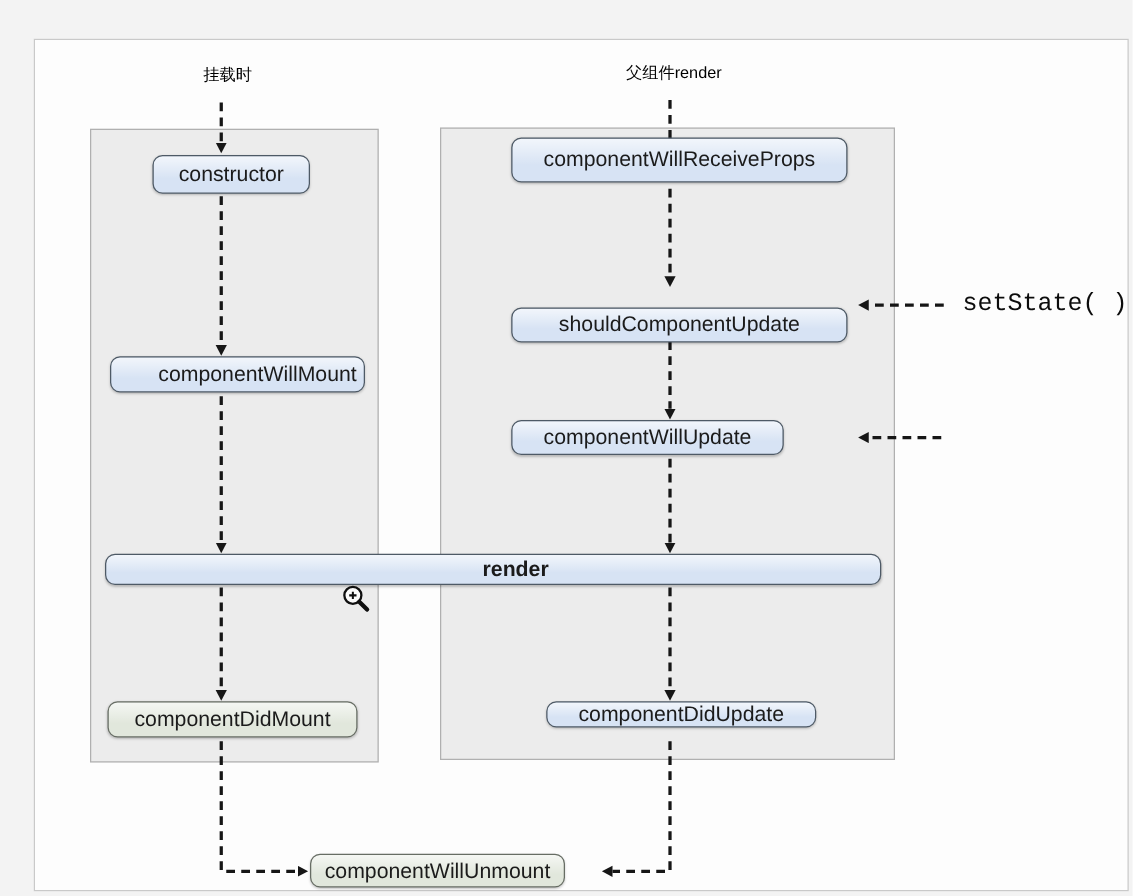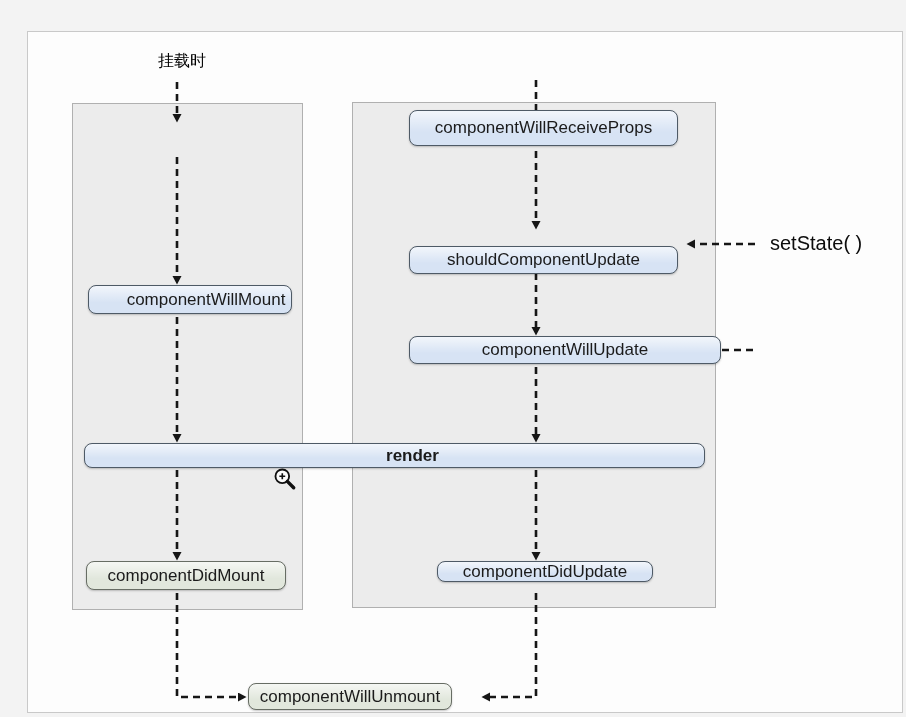--- a/index.html
+++ b/index.html
@@ -34,25 +34,25 @@
     font-size:17px;color:var(--text);
     box-shadow:0 1px 2px rgba(0,0,0,.22);
     white-space:nowrap;
   }
   .node.green{
     background-color:var(--node-green-fill);
     border-color:var(--green-border);
   }
   .node.render{font-weight:700;padding-left:36px;}
   .title{
-    position:absolute;font-size:16px;color:#000;
+    position:absolute;font-size:13px;color:#000;
     transform:translateX(-50%);white-space:nowrap;
   }
   .annot{
-    position:absolute;font-size:20px;color:#0c0c0c;white-space:nowrap;
+    position:absolute;font-size:20px;color:#0c0c0c;white-space:nowrap;font-family:Liberation Mono, monospace;
   }
   svg.arrows{position:absolute;left:0;top:0;width:906px;height:717px;pointer-events:none;}
   svg.arrows path.flow{
     fill:none;stroke:var(--arrow);stroke-width:2.6;
     stroke-dasharray:7 5;stroke-linecap:butt;
   }
   .zoom-cursor{position:absolute;left:272px;top:466px;width:26px;height:26px;}
 </style>
 </head>
 <body style="--canvas-bg: #fdfdfd; --canvas-border: #c9c9c9; --panel-fill: #ececec; --panel-border: #b0b0b0; --node-blue-fill: #d7e3f4; --node-green-fill: #e1e7dc; --node-border: #4e5a66; --green-border: #676d64; --arrow: #161616; --text: #1b1b1b;">
@@ -78,28 +78,30 @@
     <path class="flow" marker-end="url(#ah)" d="M536 151 V221"></path>
     <path class="flow" marker-end="url(#ah)" d="M536 261 V327"></path>
     <path class="flow" marker-end="url(#ah)" d="M536 367 V434"></path>
     <path class="flow" marker-end="url(#ah)" d="M536 470 V552"></path>
     <path class="flow" marker-end="url(#ah)" d="M536 593 V697 H490"></path>
     <path class="flow" marker-end="url(#ah)" d="M755 244 H695"></path>
     <path class="flow" marker-end="url(#ah)" d="M753 350 H695"></path>
   </svg>
 
   <div class="title" style="left:182px;top:51px;">挂载时</div>
+  <div class="title" style="left:539px;top:49px;">父组件render</div>
 
+  <div class="node" style="left:122px;top:124px;width:126px;height:31px;">constructor</div>
   <div class="node" style="left:88px;top:285px;width:204px;height:29px;padding-left:32px;">componentWillMount</div>
   <div class="node render" style="left:84px;top:443px;width:621px;height:25px;">render</div>
   <div class="node green" style="left:86px;top:561px;width:200px;height:29px;">componentDidMount</div>
 
   <div class="node" style="left:409px;top:110px;width:269px;height:36px;">componentWillReceiveProps</div>
   <div class="node" style="left:409px;top:246px;width:269px;height:28px;">shouldComponentUpdate</div>
-  <div class="node" style="left:409px;top:336px;width:312px;height:28px;">componentWillUpdate</div>
+  <div class="node" style="left:409px;top:336px;width:218px;height:28px;">componentWillUpdate</div>
   <div class="node" style="left:437px;top:561px;width:216px;height:21px;">componentDidUpdate</div>
 
   <div class="node green" style="left:248px;top:683px;width:204px;height:27px;">componentWillUnmount</div>
 
   <div class="annot" style="left:770px;top:232px;">setState( )</div>
 
   <svg class="zoom-cursor" viewBox="0 0 24 24">
     <circle cx="9.5" cy="9.5" r="6.3" fill="rgba(255,255,255,.8)" stroke="#101010" stroke-width="1.7"></circle>
     <path d="M9.5 6.8 V12.2 M6.8 9.5 H12.2" stroke="#101010" stroke-width="1.5" fill="none"></path>
     <path d="M14.2 14.2 L20 20" stroke="#101010" stroke-width="3.2" stroke-linecap="round"></path>

